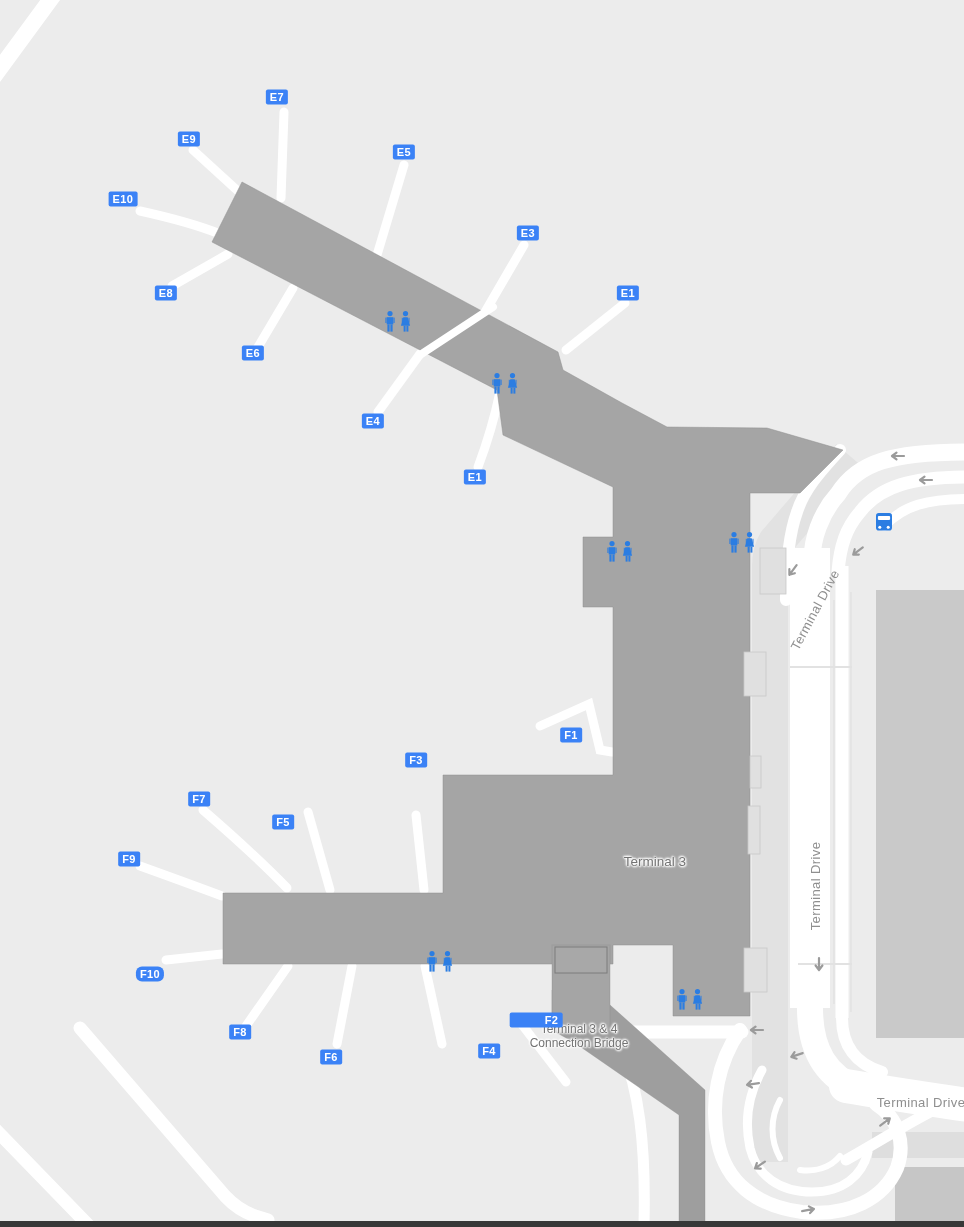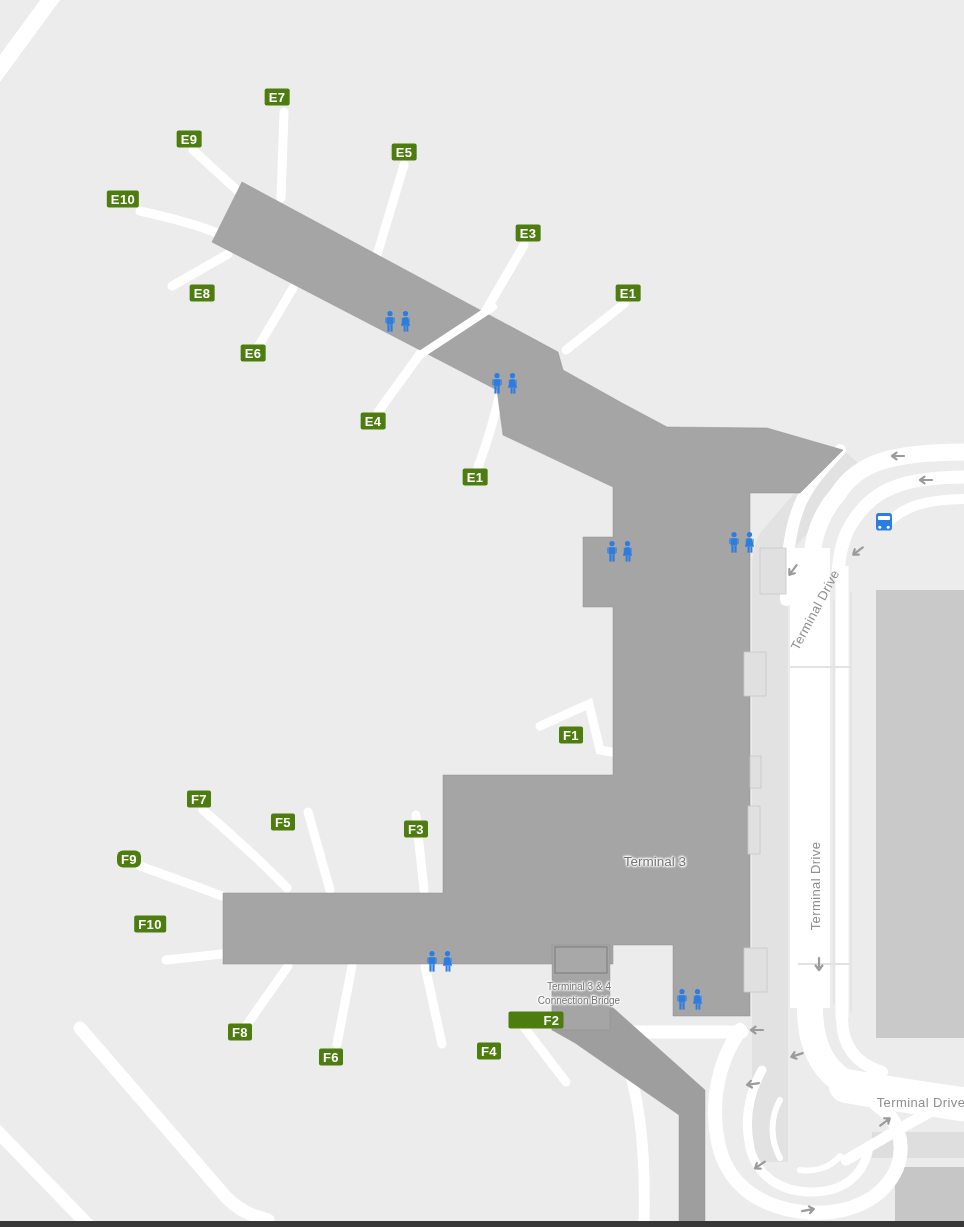--- a/index.html
+++ b/index.html
@@ -9,31 +9,31 @@
   }
   #base-svg{position:absolute;left:0;top:0;}
   .road{stroke:#ffffff;fill:none;stroke-linecap:round;}
   .road-sq{stroke:#ffffff;fill:none;stroke-linecap:butt;}
   .divider{stroke:#e2e2e2;fill:none;}
   .jetbridge{stroke:#ffffff;fill:none;stroke-width:9;stroke-linecap:round;}
   .road-label{fill:#8f8f8f;font-size:13px;letter-spacing:.4px;text-anchor:middle;
     font-family:"Liberation Sans",sans-serif;}
   .gate-badge{
     position:absolute;transform:translate(-50%,-50%);
-    background:#4d7c0f;color:#ffffff;font-size:13px;font-weight:bold;
+    background:#3b82f6;color:#ffffff;font-size:11px;font-weight:bold;
     padding:2px 4px;border-radius:2px;letter-spacing:.4px;line-height:1;
     white-space:nowrap;
   }
   .map-text{
     position:absolute;transform:translate(-50%,-50%);
     color:#737373;font-size:13.5px;font-weight:500;text-align:center;line-height:14px;
     text-shadow:0 0 2px #fff,0 0 2px #fff,0 0 3px #fff,0 0 3px #fff,1px 1px 2px #fff,-1px -1px 2px #fff;
     white-space:nowrap;
   }
-  #bridge-label{font-size:10px;}
+  #bridge-label{font-size:12px;margin-top:42px;}
 </style>
 </head>
 <body>
 
 <div id="map-root">
   <svg id="base-svg" width="964" height="1227" viewBox="0 0 964 1227">
     <defs>
       <g id="icon-restroom">
         <circle cx="6" cy="2.6" r="2.6"></circle>
         <rect x="2.7" y="6.2" width="6.6" height="7.2"></rect>
@@ -173,31 +173,31 @@
   <div class="map-text" id="terminal-label" style="left:655px;top:862px;">Terminal 3</div>
   <div class="map-text" id="bridge-label" style="left:579px;top:994px;">
     <div>Terminal 3 &amp; 4</div>
     <div>Connection Bridge</div>
   </div>
 
   <div id="gate-layer">
       <div class="gate-badge" style="left: 277px; top: 97px;">E7</div>
       <div class="gate-badge" style="left: 189px; top: 139px;">E9</div>
       <div class="gate-badge" style="left: 123px; top: 199px;">E10</div>
-      <div class="gate-badge" style="left: 166px; top: 293px; margin-left: 36px;">E8</div>
+      <div class="gate-badge" style="left: 166px; top: 293px;">E8</div>
       <div class="gate-badge" style="left: 253px; top: 353px;">E6</div>
       <div class="gate-badge" style="left: 404px; top: 152px; text-align: right;">E5</div>
       <div class="gate-badge" style="left: 528px; top: 233px;">E3</div>
       <div class="gate-badge" style="left: 628px; top: 293px;">E1</div>
       <div class="gate-badge" style="left: 373px; top: 421px;">E4</div>
       <div class="gate-badge" style="left: 475px; top: 477px;">E1</div>
       <div class="gate-badge" style="left: 571px; top: 735px;">F1</div>
       <div class="gate-badge" style="left: 199px; top: 799px;">F7</div>
       <div class="gate-badge" style="left: 266px; top: 822px; margin-left: 17px;">F5</div>
-      <div class="gate-badge" style="left: 416px; top: 829px;">F3</div>
-      <div class="gate-badge" style="left: 129px; top: 859px; border-radius: 6px;">F9</div>
-      <div class="gate-badge" style="left: 150px; top: 924px;">F10</div>
+      <div class="gate-badge" style="left: 416px; top: 760px;">F3</div>
+      <div class="gate-badge" style="left: 129px; top: 859px;">F9</div>
+      <div class="gate-badge" style="left: 150px; top: 974px; border-radius: 6px;">F10</div>
       <div class="gate-badge" style="left: 240px; top: 1032px;">F8</div>
       <div class="gate-badge" style="left: 331px; top: 1057px;">F6</div>
       <div class="gate-badge" style="left: 441px; top: 1051px; margin-left: 48px;">F4</div>
       <div class="gate-badge" style="left: 536px; top: 1020px; padding-left: 35px;">F2</div>
     </div>
 </div>
 
 </body></html>

